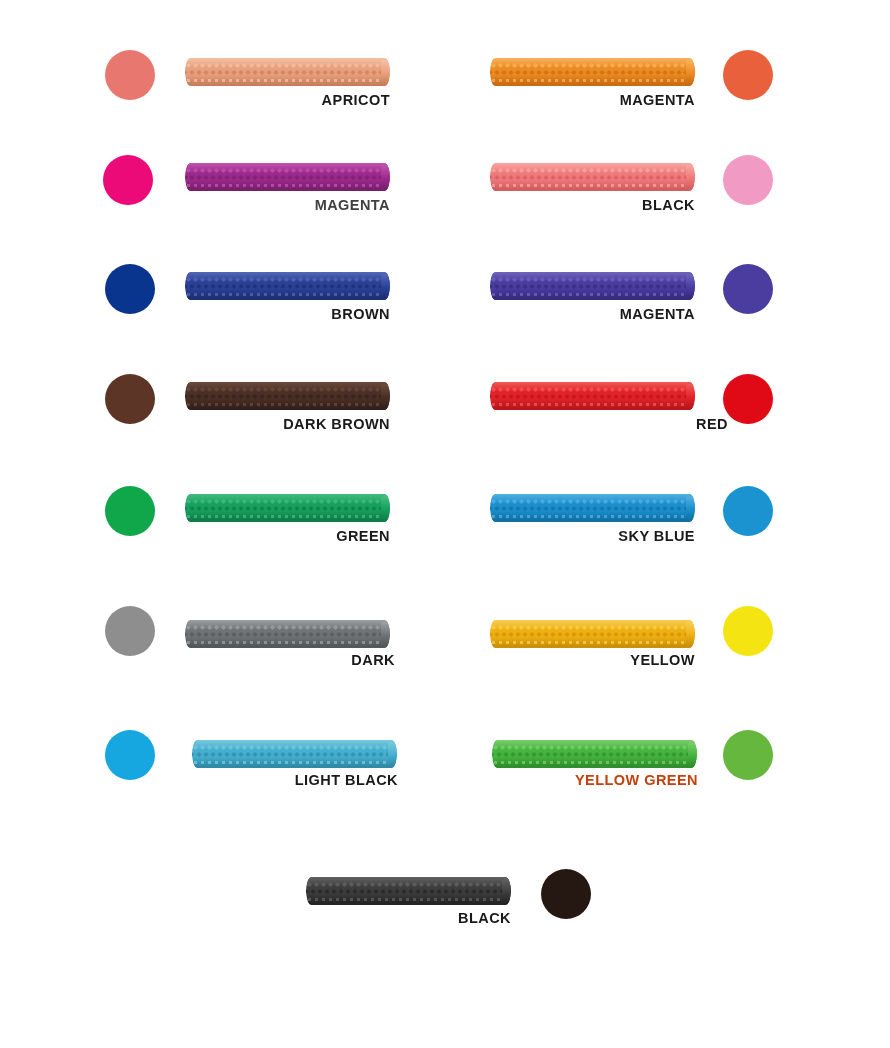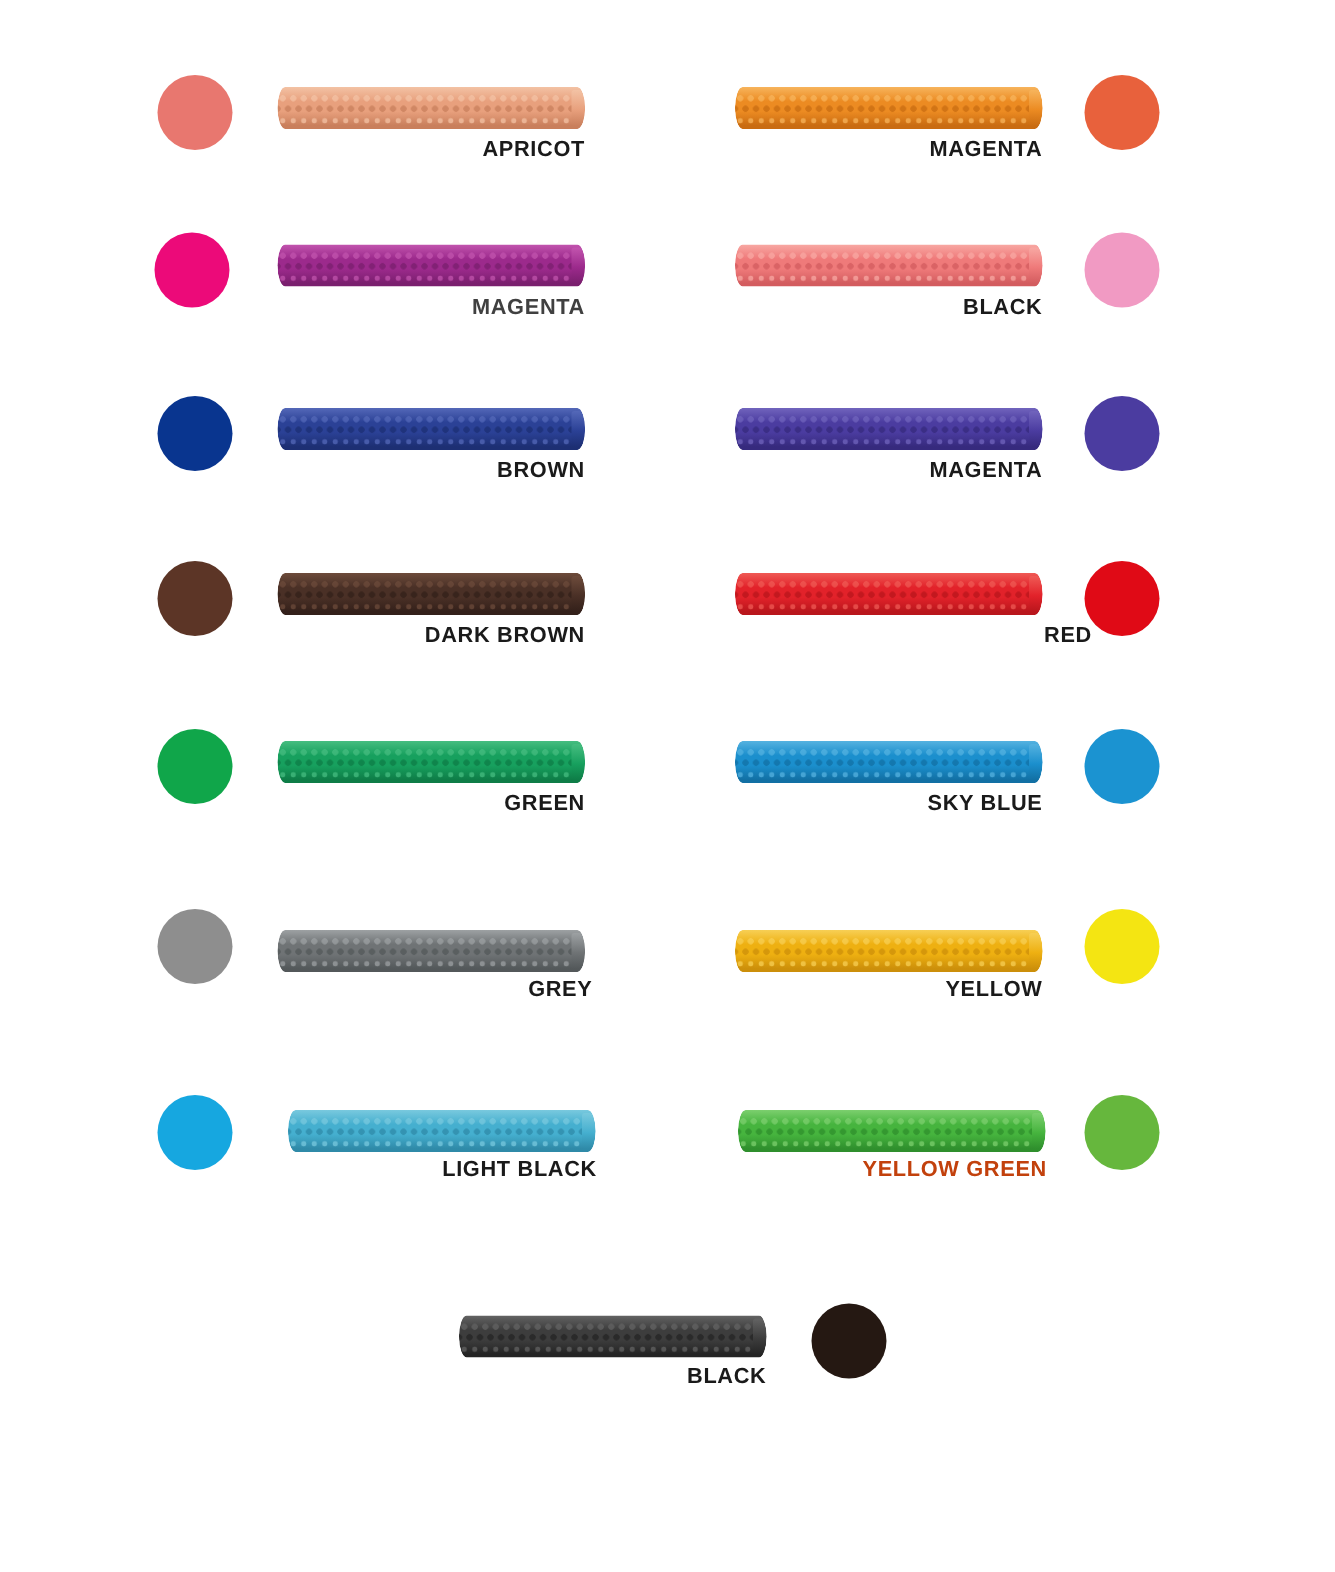--- a/index.html
+++ b/index.html
@@ -195,21 +195,21 @@
     </div>
     <div class="entry" style="left: 0px; top: 0px; width: 890px; height: 0px;">
       <div class="swatch" style="left: 105px; top: 606px; width: 50px; height: 50px; background: rgb(142, 142, 142);"></div>
       <div class="crayon-wrap" style="left: 185px; top: 620px; width: 205px; height: 28px;">
         <div class="crayon">
           <div class="body" style="background: linear-gradient(rgb(157, 161, 163) 0%, rgb(111, 115, 117) 34%, rgb(111, 115, 117) 58%, rgb(83, 88, 90) 92%, rgb(83, 88, 90) 100%);"></div>
           <div class="bumps" style="background-image: radial-gradient(circle, rgb(157, 161, 163) 0px, rgb(157, 161, 163) 1.9px, rgba(0, 0, 0, 0) 2.3px), radial-gradient(circle, rgb(83, 88, 90) 0px, rgb(83, 88, 90) 1.9px, rgba(0, 0, 0, 0) 2.3px), radial-gradient(circle, rgb(157, 161, 163) 0px, rgb(157, 161, 163) 1.6px, rgba(0, 0, 0, 0) 2px); background-size: 7px 7px, 7px 7px, 7px 7px; background-position: 0px 4px, 3.5px 11px, 0px 19px; background-repeat: repeat-x, repeat-x, repeat-x;"></div>
           <div class="cap" style="background: linear-gradient(rgb(157, 161, 163), rgb(111, 115, 117) 55%, rgb(83, 88, 90));"></div>
         </div>
       </div>
-      <div class="label" style="top: 652px; color: rgb(26, 26, 26); left: 0px; width: 395px; text-align: right;">GREY</div>
+      <div class="label" style="top: 652px; color: rgb(26, 26, 26); left: 0px; width: 395px; text-align: right;">DARK</div>
     </div>
     <div class="entry" style="left: 0px; top: 0px; width: 890px; height: 0px;">
       <div class="swatch" style="left: 723px; top: 606px; width: 50px; height: 50px; background: rgb(244, 229, 18);"></div>
       <div class="crayon-wrap" style="left: 490px; top: 620px; width: 205px; height: 28px;">
         <div class="crayon">
           <div class="body" style="background: linear-gradient(rgb(247, 207, 85) 0%, rgb(238, 176, 17) 34%, rgb(238, 176, 17) 58%, rgb(204, 143, 10) 92%, rgb(204, 143, 10) 100%);"></div>
           <div class="bumps" style="background-image: radial-gradient(circle, rgb(247, 207, 85) 0px, rgb(247, 207, 85) 1.9px, rgba(0, 0, 0, 0) 2.3px), radial-gradient(circle, rgb(204, 143, 10) 0px, rgb(204, 143, 10) 1.9px, rgba(0, 0, 0, 0) 2.3px), radial-gradient(circle, rgb(247, 207, 85) 0px, rgb(247, 207, 85) 1.6px, rgba(0, 0, 0, 0) 2px); background-size: 7px 7px, 7px 7px, 7px 7px; background-position: 0px 4px, 3.5px 11px, 0px 19px; background-repeat: repeat-x, repeat-x, repeat-x;"></div>
           <div class="cap" style="background: linear-gradient(rgb(247, 207, 85), rgb(238, 176, 17) 55%, rgb(204, 143, 10));"></div>
         </div>
       </div>

